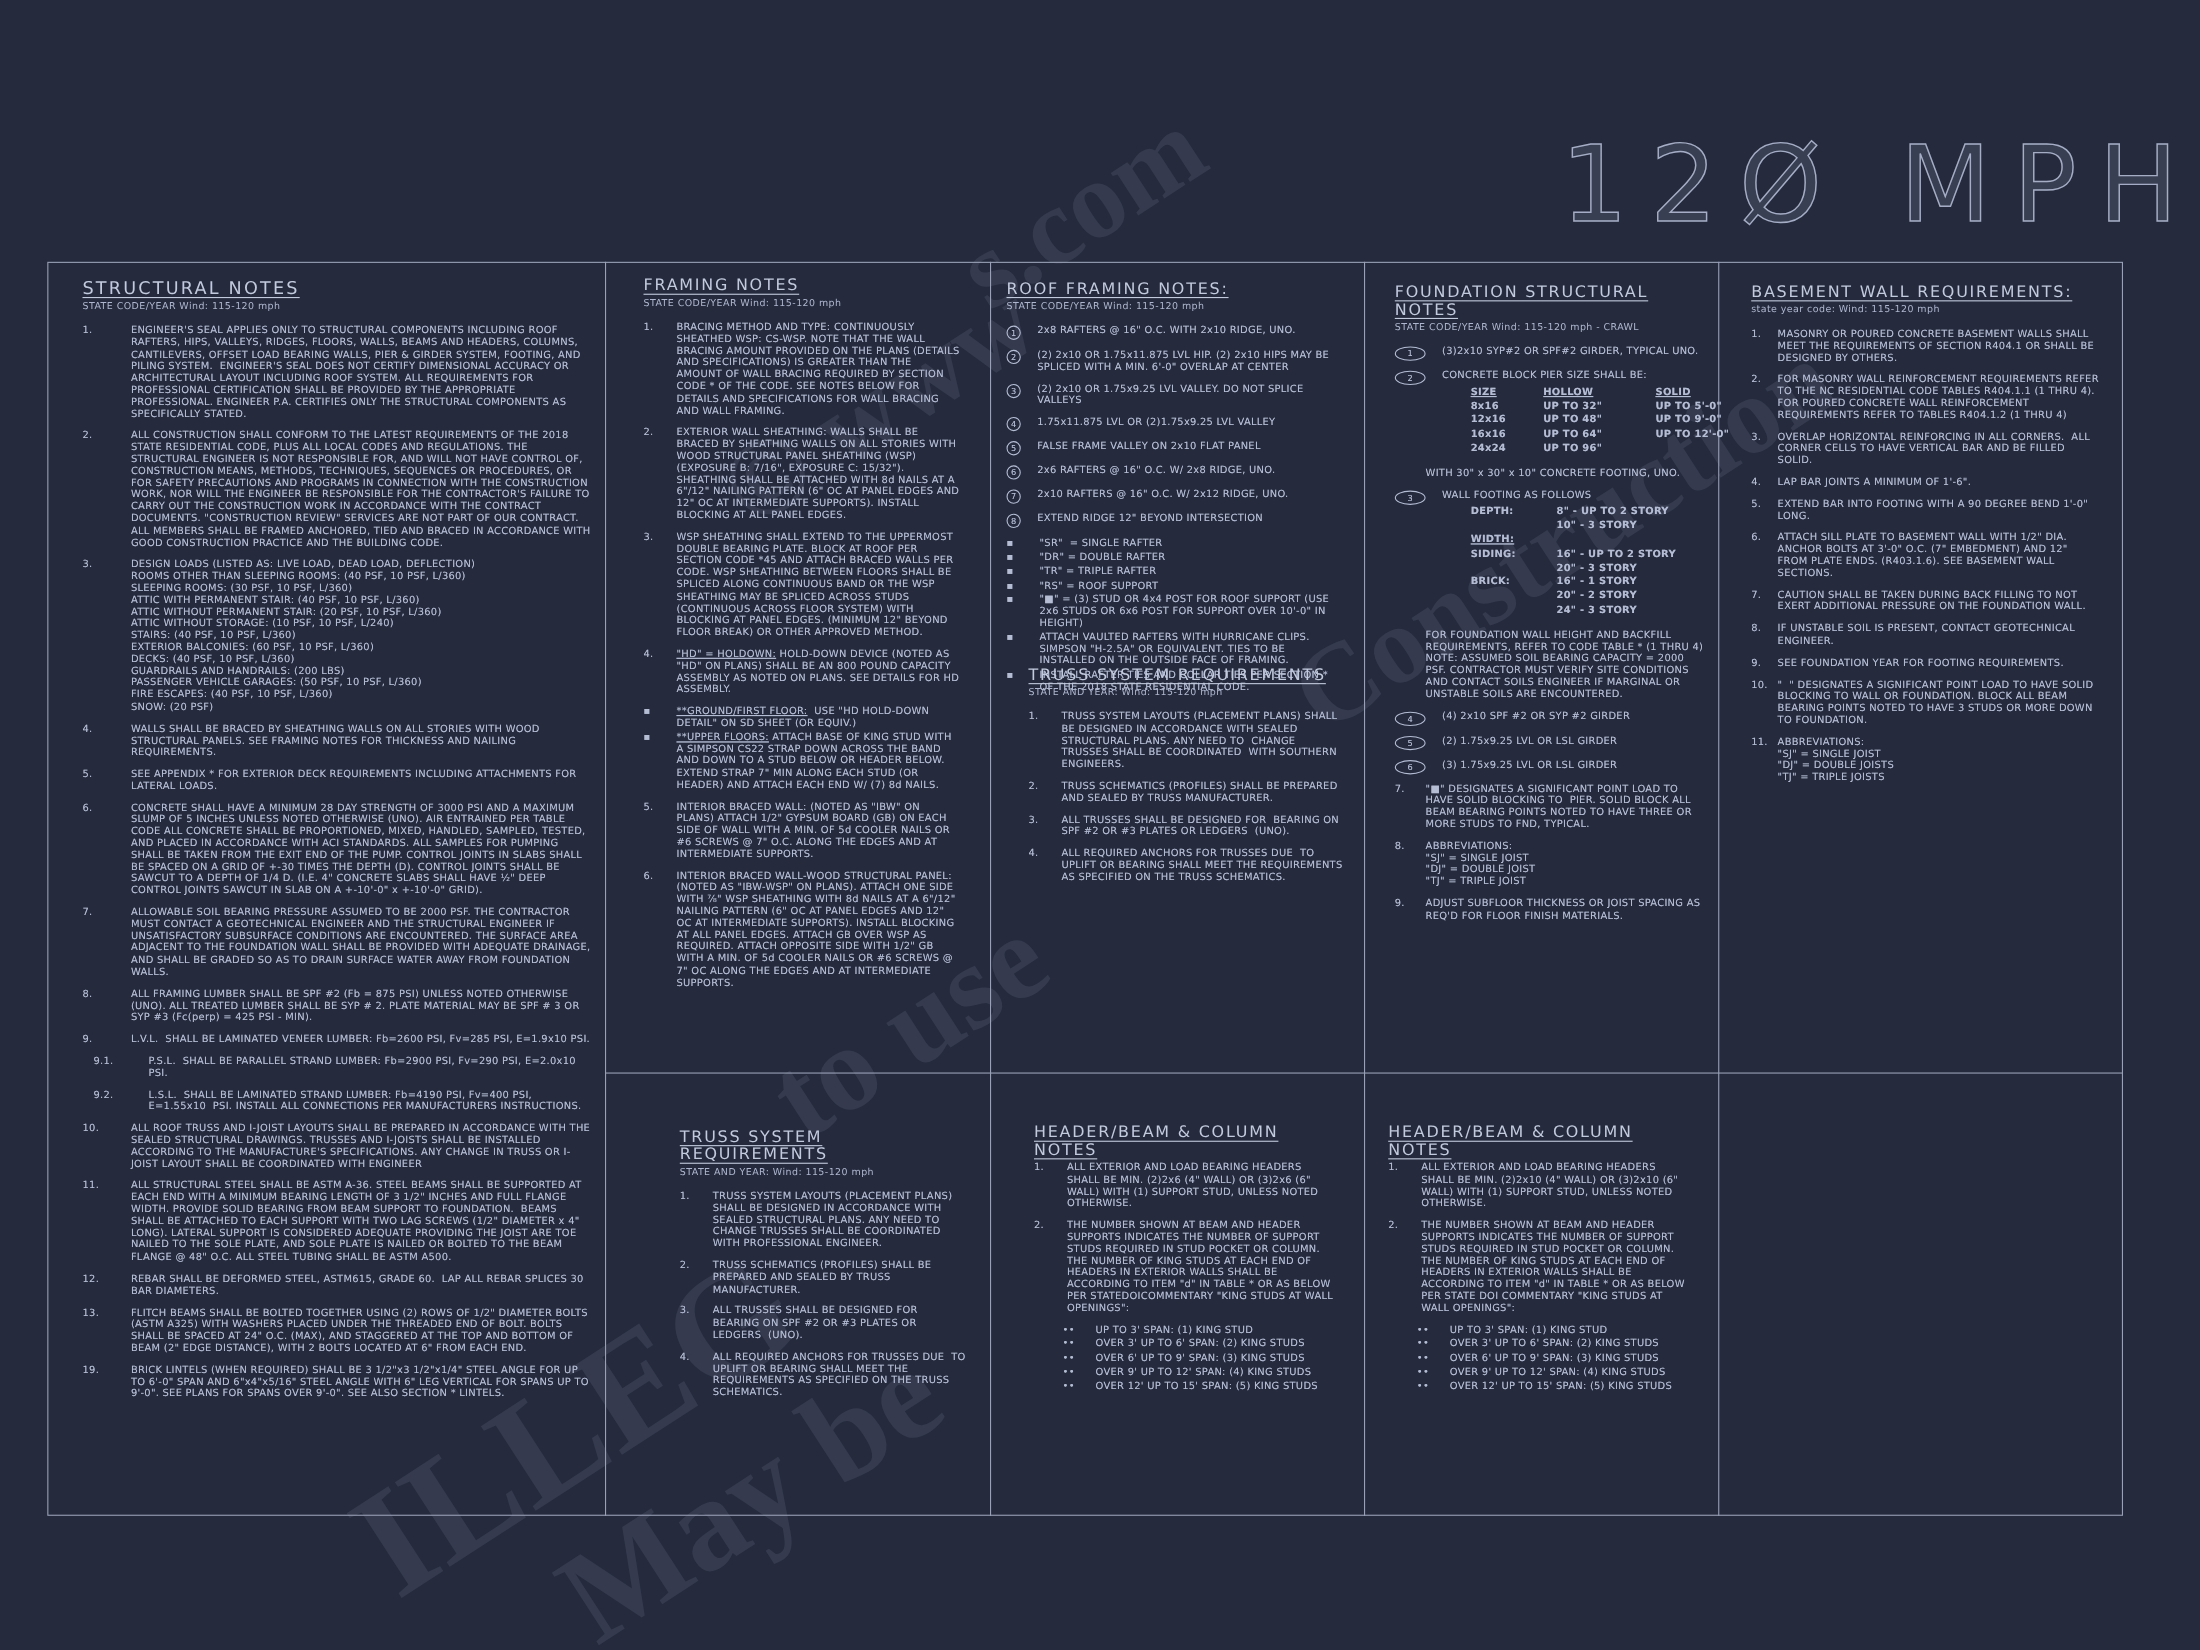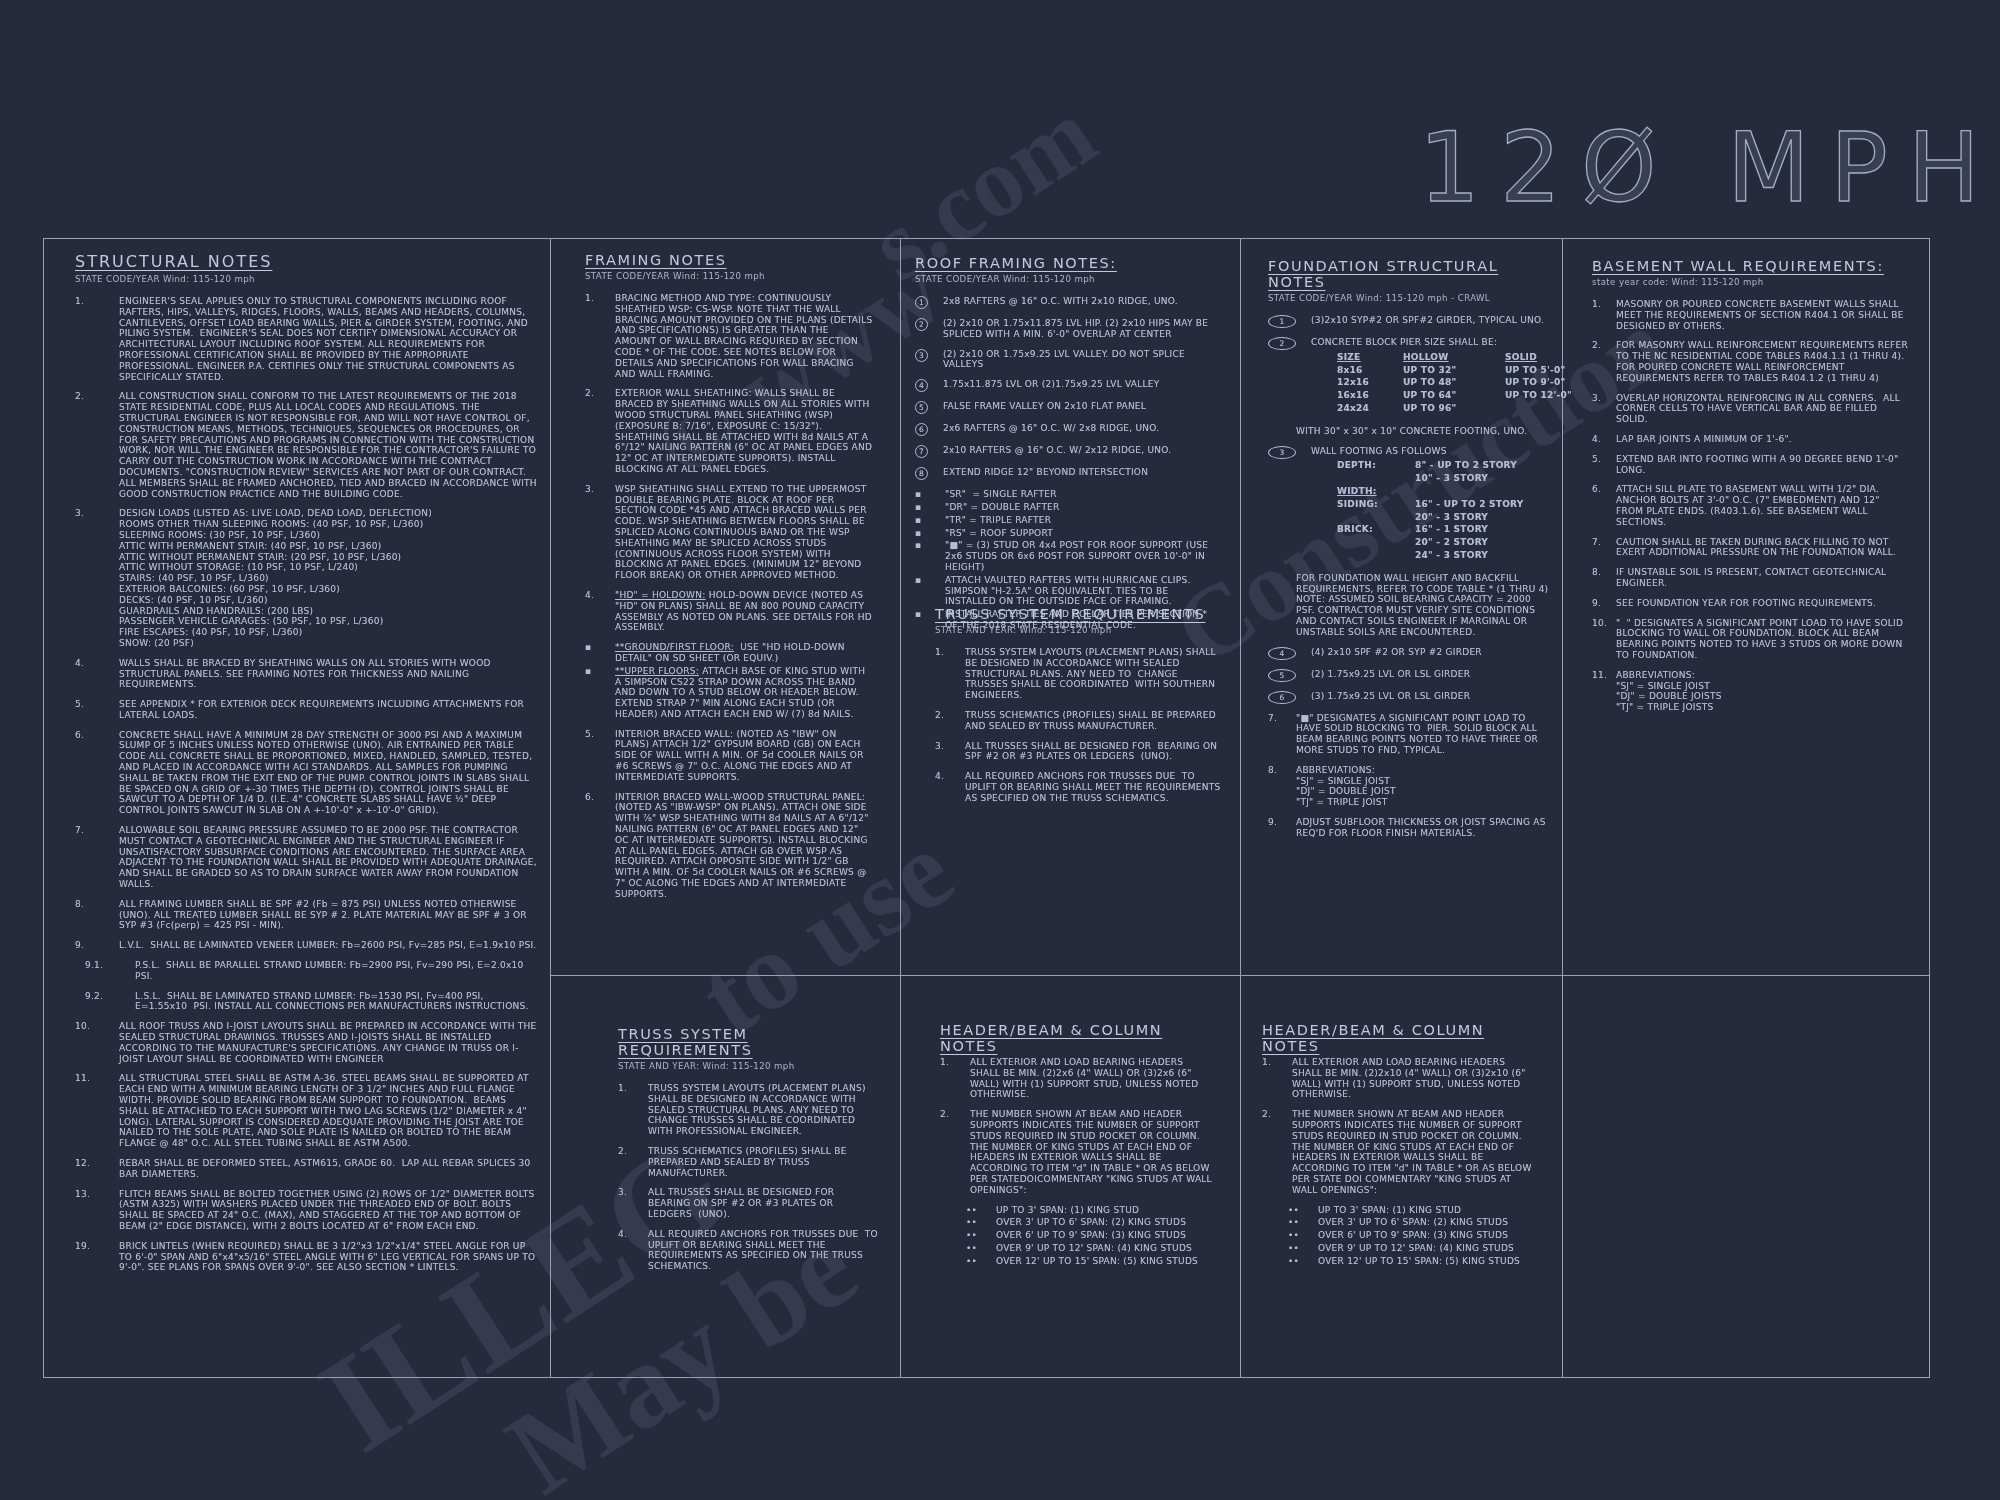--- a/index.html
+++ b/index.html
@@ -142,21 +142,21 @@
     <div class="ni">
       <span class="marker">9.</span>
       <span class="ntext">L.V.L.  SHALL BE LAMINATED VENEER LUMBER: Fb=2600 PSI, Fv=285 PSI, E=1.9x10 PSI.</span>
     </div>
     <div class="ni sub">
       <span class="marker">9.1.</span>
       <span class="ntext">P.S.L.  SHALL BE PARALLEL STRAND LUMBER: Fb=2900 PSI, Fv=290 PSI, E=2.0x10  PSI.</span>
     </div>
     <div class="ni sub">
       <span class="marker">9.2.</span>
-      <span class="ntext">L.S.L.  SHALL BE LAMINATED STRAND LUMBER: Fb=1530 PSI, Fv=400 PSI, E=1.55x10  PSI. INSTALL ALL CONNECTIONS PER MANUFACTURERS INSTRUCTIONS.</span>
+      <span class="ntext">L.S.L.  SHALL BE LAMINATED STRAND LUMBER: Fb=4190 PSI, Fv=400 PSI, E=1.55x10  PSI. INSTALL ALL CONNECTIONS PER MANUFACTURERS INSTRUCTIONS.</span>
     </div>
     <div class="ni">
       <span class="marker">10.</span>
       <span class="ntext">ALL ROOF TRUSS AND I-JOIST LAYOUTS SHALL BE PREPARED IN ACCORDANCE WITH THE SEALED STRUCTURAL DRAWINGS. TRUSSES AND I-JOISTS SHALL BE INSTALLED ACCORDING TO THE MANUFACTURE'S SPECIFICATIONS. ANY CHANGE IN TRUSS OR I-JOIST LAYOUT SHALL BE COORDINATED WITH ENGINEER</span>
     </div>
     <div class="ni">
       <span class="marker">11.</span>
       <span class="ntext">ALL STRUCTURAL STEEL SHALL BE ASTM A-36. STEEL BEAMS SHALL BE SUPPORTED AT EACH END WITH A MINIMUM BEARING LENGTH OF 3 1/2" INCHES AND FULL FLANGE WIDTH. PROVIDE SOLID BEARING FROM BEAM SUPPORT TO FOUNDATION.  BEAMS SHALL BE ATTACHED TO EACH SUPPORT WITH TWO LAG SCREWS (1/2" DIAMETER x 4" LONG). LATERAL SUPPORT IS CONSIDERED ADEQUATE PROVIDING THE JOIST ARE TOE NAILED TO THE SOLE PLATE, AND SOLE PLATE IS NAILED OR BOLTED TO THE BEAM FLANGE @ 48" O.C. ALL STEEL TUBING SHALL BE ASTM A500.</span>
     </div>
     <div class="ni">

